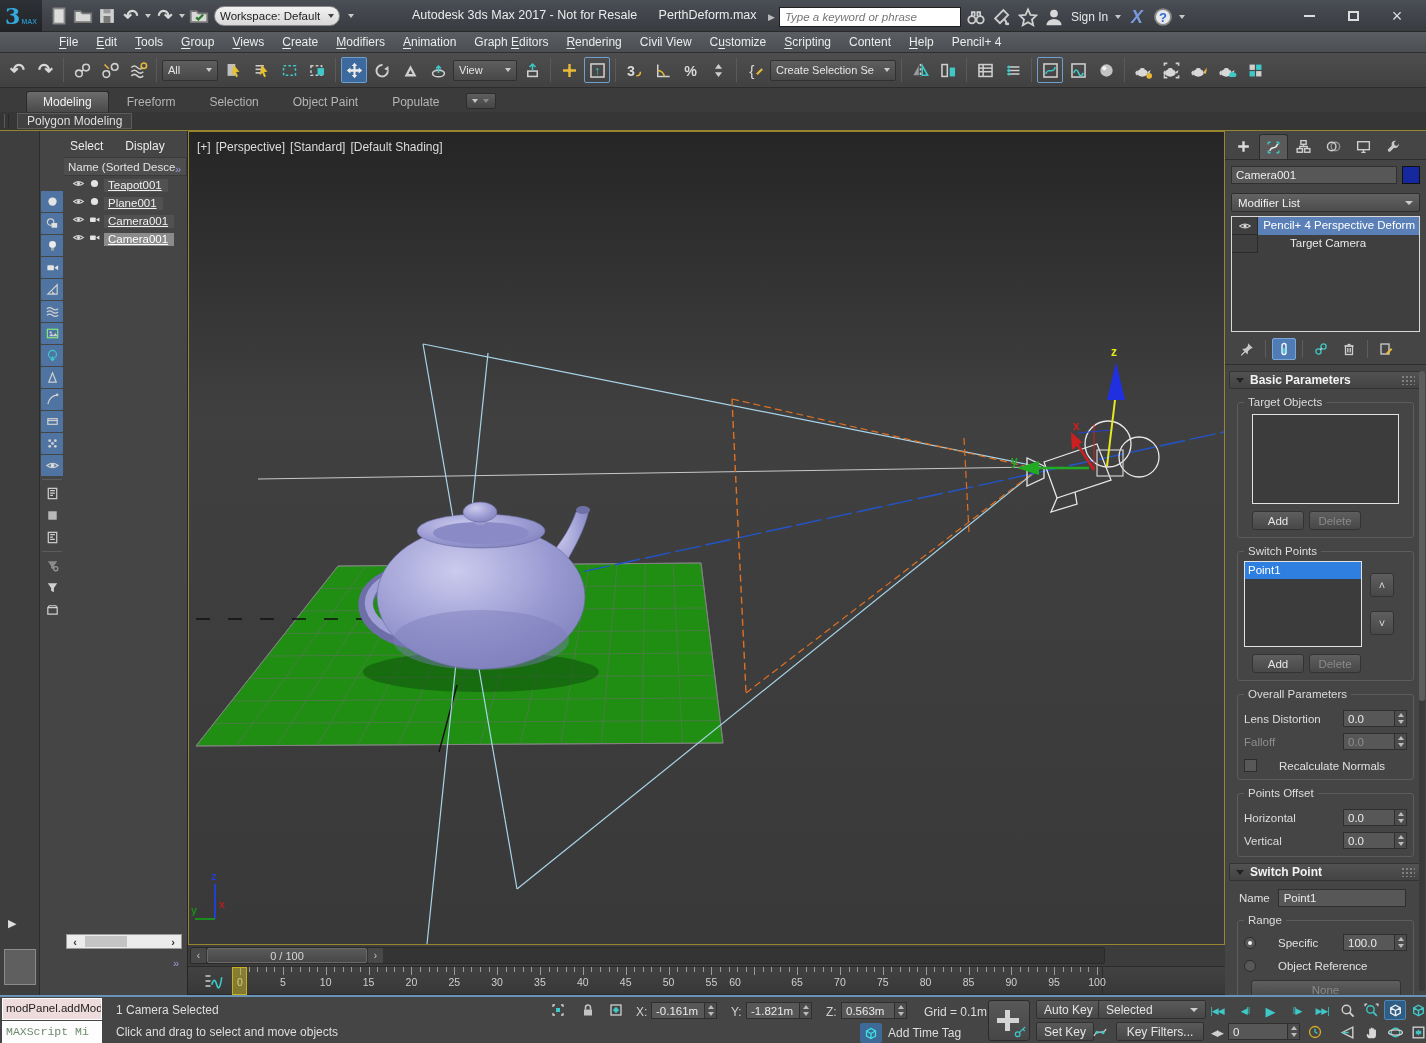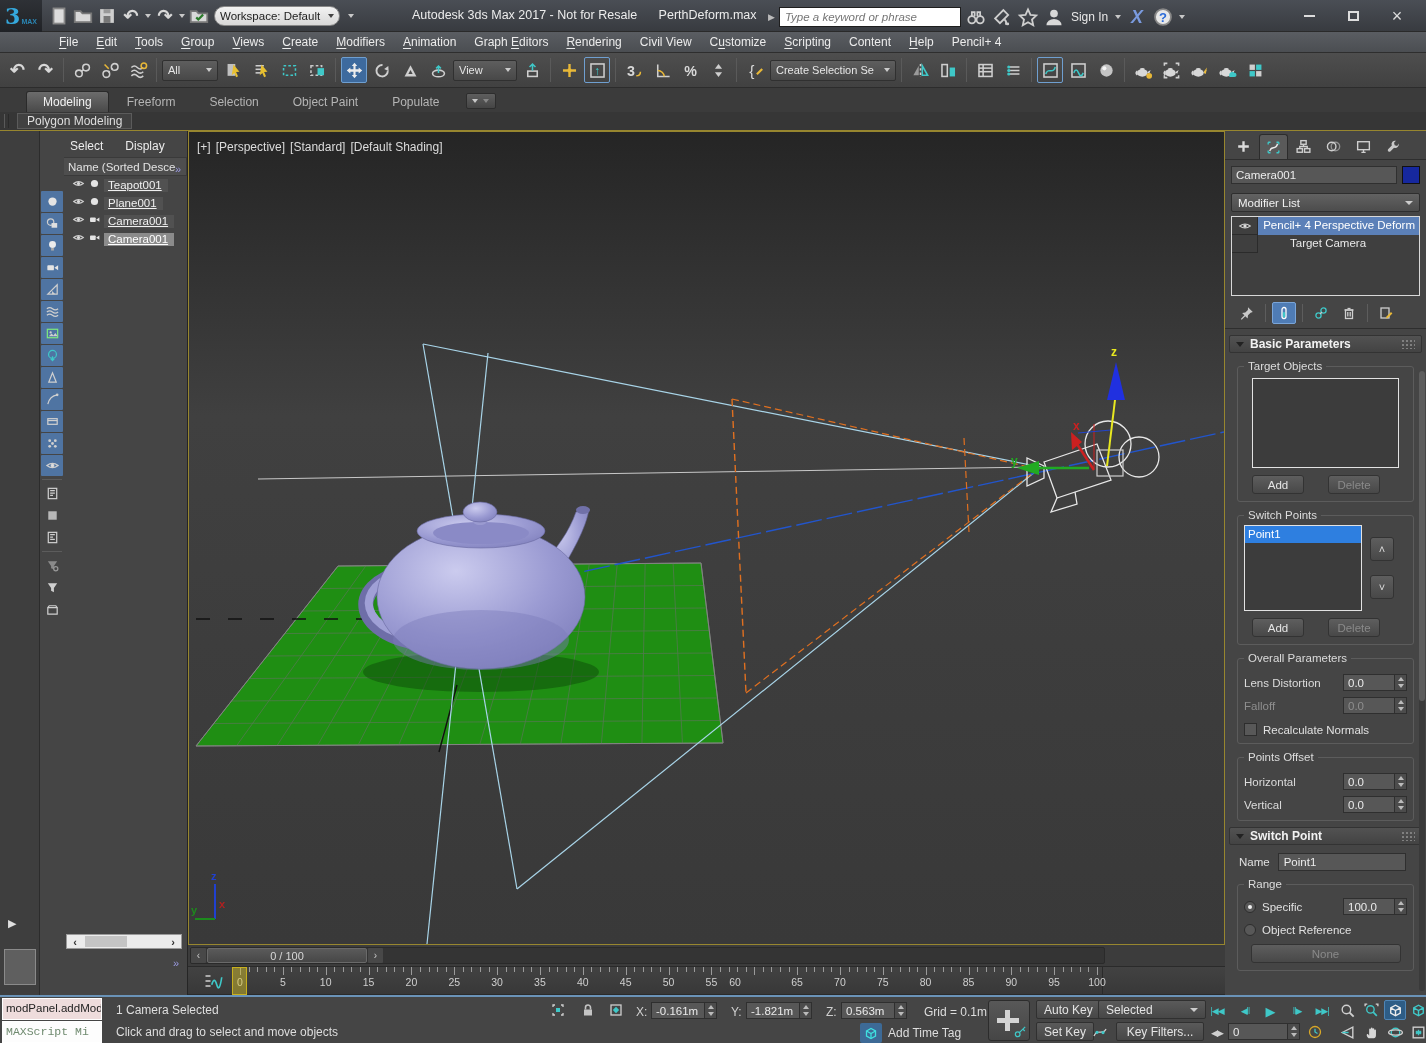--- a/index.html
+++ b/index.html
@@ -99,60 +99,60 @@
   #cmdpanel { width:201px; background:#454545; position:relative; font-size:11.5px; overflow:hidden; }
   #cmdtabs { display:flex; padding:3px 4px 0 4px; gap:1px; border-bottom:1px solid #2e2e2e; }
   .ctab { width:29px; height:25px; display:flex; align-items:center; justify-content:center; border-radius:3px 3px 0 0; }
   .ctab svg { width:17px; height:17px; }
   .ctab.active { background:#5a5a5a; border:1px solid #2c2c2c; border-bottom:none; }
   #namerow { display:flex; align-items:center; gap:5px; padding:6px 6px 5px 6px; }
   #objname { flex:1; height:18px; line-height:17px; background:#575757; border:1px solid #303030; padding:0 4px; color:#ececec; }
   #colorswatch { width:18px; height:18px; background:#16289e; border:1px solid #111; }
   #modlist { margin:4px 6px; height:19px; background:linear-gradient(#626262,#4c4c4c); border:1px solid #2e2e2e; border-radius:2px; display:flex; align-items:center; padding:0 6px; color:#f0f0f0; }
   #modlist .arr { margin-left:auto; border-top:4px solid #ccc; border-left:4px solid transparent; border-right:4px solid transparent; }
-  #stackbox { margin:2px 6px; height:80px; background:#3f3f3f; border:1px solid #d8d8d8; }
+  #stackbox { margin:2px 6px; height:116px; background:#3f3f3f; border:1px solid #d8d8d8; }
   .stackrow { height:18px; display:flex; align-items:center; }
   .stackeye { width:26px; height:18px; border-right:1px solid #2b2b2b; border-bottom:1px solid #2b2b2b; display:flex; align-items:center; justify-content:center; flex:none; }
   .stackeye svg { width:14px; height:14px; }
   .stacklabel { flex:1; height:18px; line-height:17px; padding:0 4px; color:#e8e8e8; white-space:nowrap; overflow:hidden; }
   .stackrow.selected .stacklabel { background:#5b80b8; color:#fff; text-align:right; }
   .stackrow.child .stacklabel { padding-left:32px; }
   #stacktools { display:flex; align-items:center; gap:4px; padding:4px 10px; border-bottom:1px solid #2e2e2e; }
   .stool { width:24px; height:22px; display:flex; align-items:center; justify-content:center; border-radius:2px; }
   .stool svg { width:16px; height:16px; }
   .stool.active { background:#4f7cb5; border:1px solid #7aa5d8; }
   .ssep { width:1px; height:18px; background:#2d2d2d; border-right:1px solid #5d5d5d; margin:0 2px; }
 
   .rollout { margin:6px 4px 0 4px; }
   .rollhdr { height:18px; background:linear-gradient(#525252,#434343); border:1px solid #333; border-radius:2px; display:flex; align-items:center; padding:0 6px; font-weight:bold; color:#f2f2f2; font-size:12px; gap:6px; }
   .rollhdr .tri { border-top:5px solid #222; border-left:4px solid transparent; border-right:4px solid transparent; }
   .rollhdr .rgrip { margin-left:auto; width:14px; height:10px; background-image:radial-gradient(#808080 1px, transparent 1.2px); background-size:4px 4px; }
   fieldset { border:1px solid #5c5c5c; border-radius:3px; margin:7px 8px 0 8px; padding:4px 6px 7px 6px; }
   legend { padding:0 4px; color:#dcdcdc; font-size:11.5px; }
   .listbox { background:#3c3c3c; border:1px solid #e2e2e2; }
   #targetlist { height:90px; margin:2px 8px 0 8px; }
-  .btnrow { display:flex; gap:24px; justify-content:flex-start; padding:7px 8px 0 8px; }
+  .btnrow { display:flex; gap:5px; justify-content:flex-start; padding:7px 8px 0 8px; }
   .pbtn { min-width:52px; height:19px; background:linear-gradient(#5e5e5e,#484848); border:1px solid #333; border-radius:3px; color:#e4e4e4; font-size:11.5px; display:flex; align-items:center; justify-content:center; padding:0 8px; }
   .pbtn.disabled { color:#8a8a8a; }
   #switchwrap { display:flex; gap:8px; }
   #switchlist { width:118px; height:86px; }
   .lbitem { height:17px; line-height:16px; padding:0 3px; color:#e8e8e8; font-size:11.5px; }
   .lbitem.selected { background:#2e7fe0; color:#fff; }
   #updown { display:flex; flex-direction:column; gap:14px; justify-content:center; }
   .udbtn { width:24px; height:24px; background:linear-gradient(#5e5e5e,#484848); border:1px solid #333; border-radius:3px; color:#ddd; display:flex; align-items:center; justify-content:center; font-size:11px; }
   .paramrow { display:flex; align-items:center; margin-top:6px; }
   .paramrow .plabel { flex:1; color:#dcdcdc; }
   .paramrow .plabel.disabled, .spin.disabled .spinfield { color:#8e8e8e; }
   .spin { display:flex; }
   .spinfield { width:52px; height:17px; line-height:16px; background:#575757; border:1px solid #2f2f2f; padding:0 4px; color:#eaeaea; font-size:11.5px; }
   .spinbtns { width:12px; height:17px; display:flex; flex-direction:column; border:1px solid #2f2f2f; border-left:none; background:#4c4c4c; }
   .su,.sd { flex:1; display:flex; align-items:center; justify-content:center; }
   .su::after { content:""; border-bottom:4px solid #bbb; border-left:3px solid transparent; border-right:3px solid transparent; }
   .sd::after { content:""; border-top:4px solid #bbb; border-left:3px solid transparent; border-right:3px solid transparent; }
-  .cbrow { display:flex; align-items:center; gap:6px; margin-top:9px; }
+  .cbrow { display:flex; align-items:center; gap:22px; margin-top:9px; }
   .checkbox { width:13px; height:13px; background:#585858; border:1px solid #2d2d2d; }
   .radio { width:12px; height:12px; border-radius:50%; background:#585858; border:1px solid #2d2d2d; position:relative; }
   .radio.on::after { content:""; position:absolute; left:3px; top:3px; width:4px; height:4px; border-radius:50%; background:#f2f2f2; }
   #spnamerow { display:flex; align-items:center; gap:8px; padding:8px 8px 0 10px; }
   #spnameinput { width:128px; height:18px; background:#575757; border:1px solid #2f2f2f; color:#ececec; padding:0 5px; font-size:11.5px; }
   #nonebtn { margin:8px auto 0 auto; width:150px; }
   #cmdscroll { position:absolute; right:1px; top:240px; width:6px; height:620px; background:#3a3a3a; border-radius:3px; }
   #cmdscroll .thumb { width:6px; height:330px; background:#5d5d5d; border-radius:3px; }
 
   

